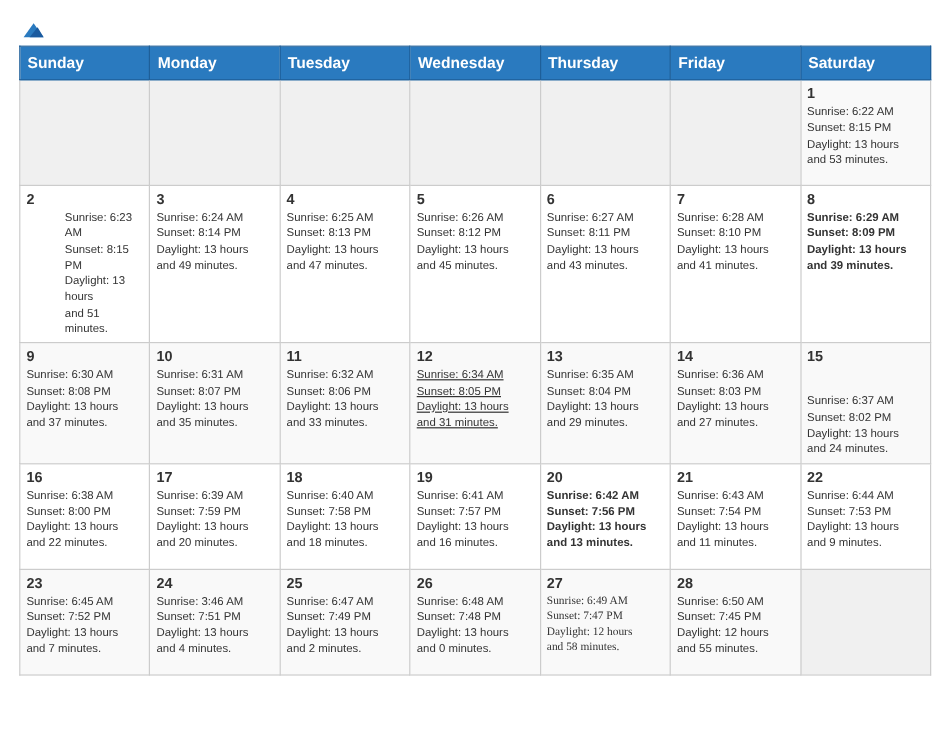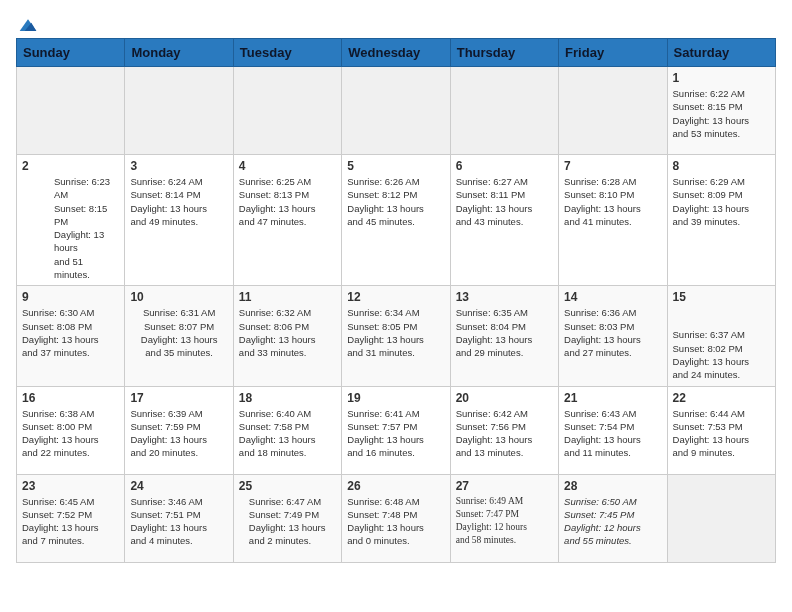--- a/index.html
+++ b/index.html
@@ -44,21 +44,21 @@
       font-size: 14px;
       color: #555;
     }
     .calendar {
       width: 100%;
       border-collapse: collapse;
       border: 1px solid #ccc;
     }
     .calendar th {
       background-color: #2a7abf;
-      color: #0f172a;
+      color: #ffffff;
       font-size: 13px;
       font-weight: bold;
       padding: 6px 6px;
       text-align: left;
       border: 1px solid #1e5f99;
       margin-top: 20px;
     }
     .calendar td {
       vertical-align: top;
       border: 1px solid #ccc;
@@ -185,51 +185,51 @@
         </td>
         <td>
           <span class="day-number">7</span>
           <div class="day-info" style="white-space: pre-line;">Sunrise: 6:28 AM
 Sunset: 8:10 PM
 Daylight: 13 hours
 and 41 minutes.</div>
         </td>
         <td>
           <span class="day-number">8</span>
-          <div class="day-info" style="white-space: pre-line;">Sunrise: 6:29 AM
+          <div class="day-info" style="white-space: pre-line; font-weight: bold;">Sunrise: 6:29 AM
 Sunset: 8:09 PM
 Daylight: 13 hours
 and 39 minutes.</div>
         </td>
       </tr>
       <tr>
         <td>
           <span class="day-number">9</span>
           <div class="day-info" style="white-space: pre-line;">Sunrise: 6:30 AM
 Sunset: 8:08 PM
 Daylight: 13 hours
 and 37 minutes.</div>
         </td>
         <td>
           <span class="day-number">10</span>
-          <div class="day-info" style="white-space: pre-line; text-align: center;">Sunrise: 6:31 AM
+          <div class="day-info" style="white-space: pre-line;">Sunrise: 6:31 AM
 Sunset: 8:07 PM
 Daylight: 13 hours
 and 35 minutes.</div>
         </td>
         <td>
           <span class="day-number">11</span>
           <div class="day-info" style="white-space: pre-line;">Sunrise: 6:32 AM
 Sunset: 8:06 PM
 Daylight: 13 hours
 and 33 minutes.</div>
         </td>
         <td>
           <span class="day-number">12</span>
-          <div class="day-info" style="white-space: pre-line;">Sunrise: 6:34 AM
+          <div class="day-info" style="white-space: pre-line; text-decoration: underline;">Sunrise: 6:34 AM
 Sunset: 8:05 PM
 Daylight: 13 hours
 and 31 minutes.</div>
         </td>
         <td>
           <span class="day-number">13</span>
           <div class="day-info" style="white-space: pre-line;">Sunrise: 6:35 AM
 Sunset: 8:04 PM
 Daylight: 13 hours
 and 29 minutes.</div>
@@ -273,21 +273,21 @@
         </td>
         <td>
           <span class="day-number">19</span>
           <div class="day-info" style="white-space: pre-line;">Sunrise: 6:41 AM
 Sunset: 7:57 PM
 Daylight: 13 hours
 and 16 minutes.</div>
         </td>
         <td>
           <span class="day-number">20</span>
-          <div class="day-info" style="white-space: pre-line;">Sunrise: 6:42 AM
+          <div class="day-info" style="white-space: pre-line; font-weight: bold;">Sunrise: 6:42 AM
 Sunset: 7:56 PM
 Daylight: 13 hours
 and 13 minutes.</div>
         </td>
         <td>
           <span class="day-number">21</span>
           <div class="day-info" style="white-space: pre-line;">Sunrise: 6:43 AM
 Sunset: 7:54 PM
 Daylight: 13 hours
 and 11 minutes.</div>
@@ -310,42 +310,42 @@
         </td>
         <td>
           <span class="day-number">24</span>
           <div class="day-info" style="white-space: pre-line;">Sunrise: 3:46 AM
 Sunset: 7:51 PM
 Daylight: 13 hours
 and 4 minutes.</div>
         </td>
         <td>
           <span class="day-number">25</span>
-          <div class="day-info" style="white-space: pre-line; margin-left: 10px;">Sunrise: 6:47 AM
+          <div class="day-info" style="white-space: pre-line;">Sunrise: 6:47 AM
 Sunset: 7:49 PM
 Daylight: 13 hours
 and 2 minutes.</div>
         </td>
         <td>
           <span class="day-number">26</span>
           <div class="day-info" style="white-space: pre-line;">Sunrise: 6:48 AM
 Sunset: 7:48 PM
 Daylight: 13 hours
 and 0 minutes.</div>
         </td>
         <td>
           <span class="day-number">27</span>
           <div class="day-info" style="white-space: pre-line; font-family: Liberation Serif, serif;">Sunrise: 6:49 AM
 Sunset: 7:47 PM
 Daylight: 12 hours
 and 58 minutes.</div>
         </td>
         <td>
           <span class="day-number">28</span>
-          <div class="day-info" style="white-space: pre-line; font-style: italic;">Sunrise: 6:50 AM
+          <div class="day-info" style="white-space: pre-line;">Sunrise: 6:50 AM
 Sunset: 7:45 PM
 Daylight: 12 hours
 and 55 minutes.</div>
         </td>
         <td class="empty-cell"></td>
       </tr>
     </tbody>
 </table>
 
 </body></html>

